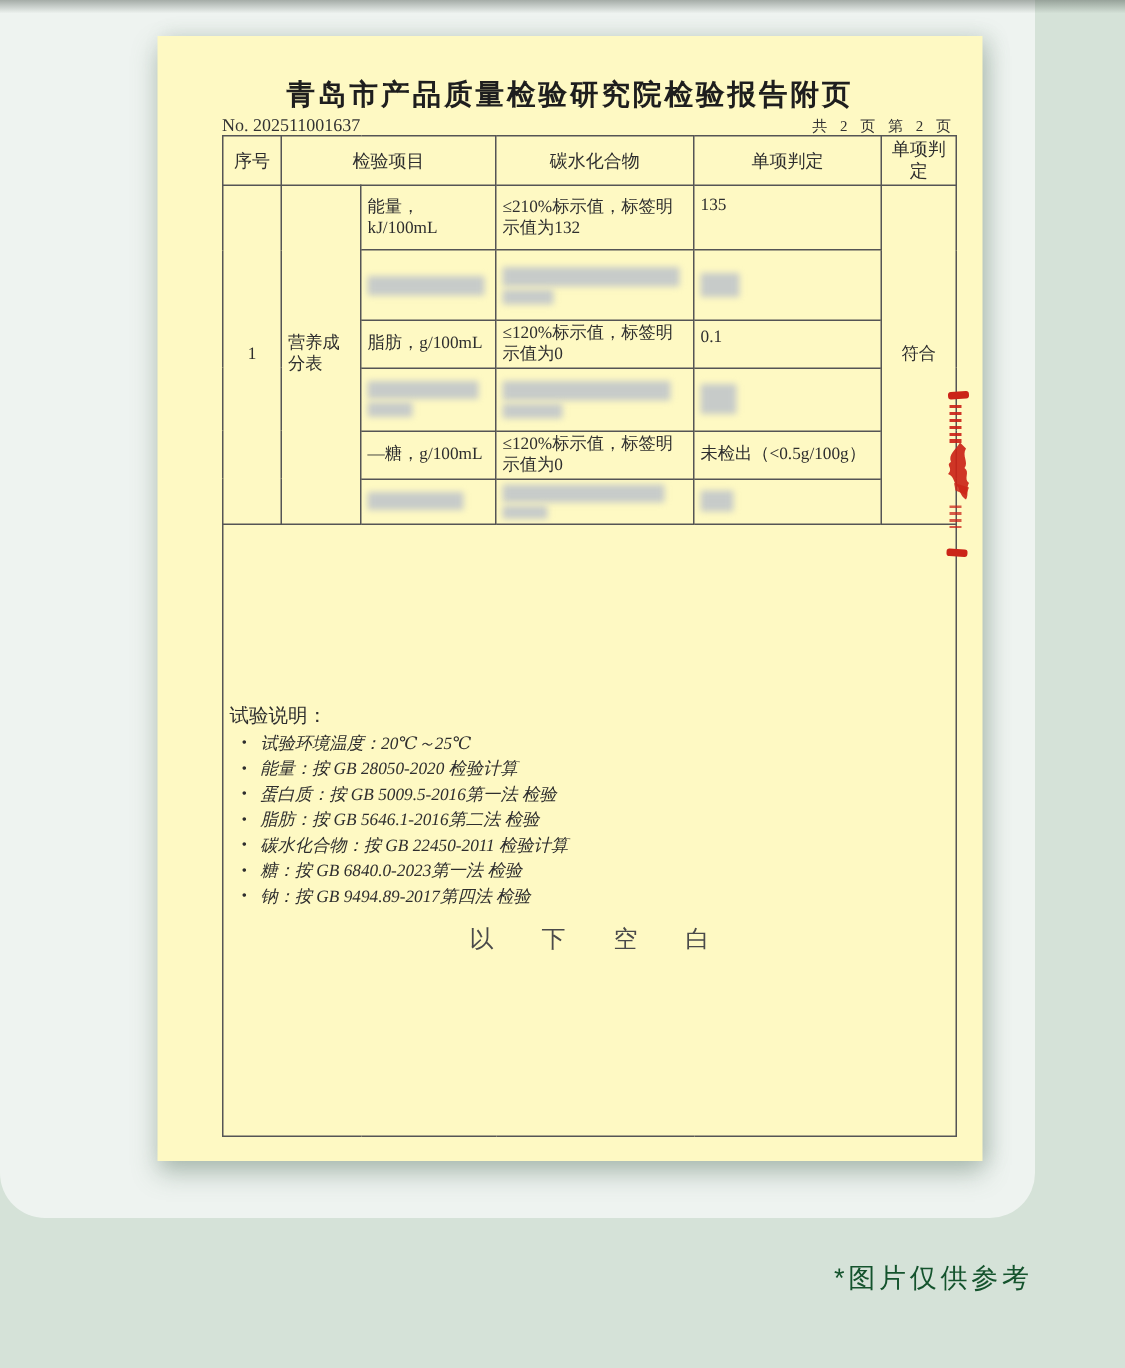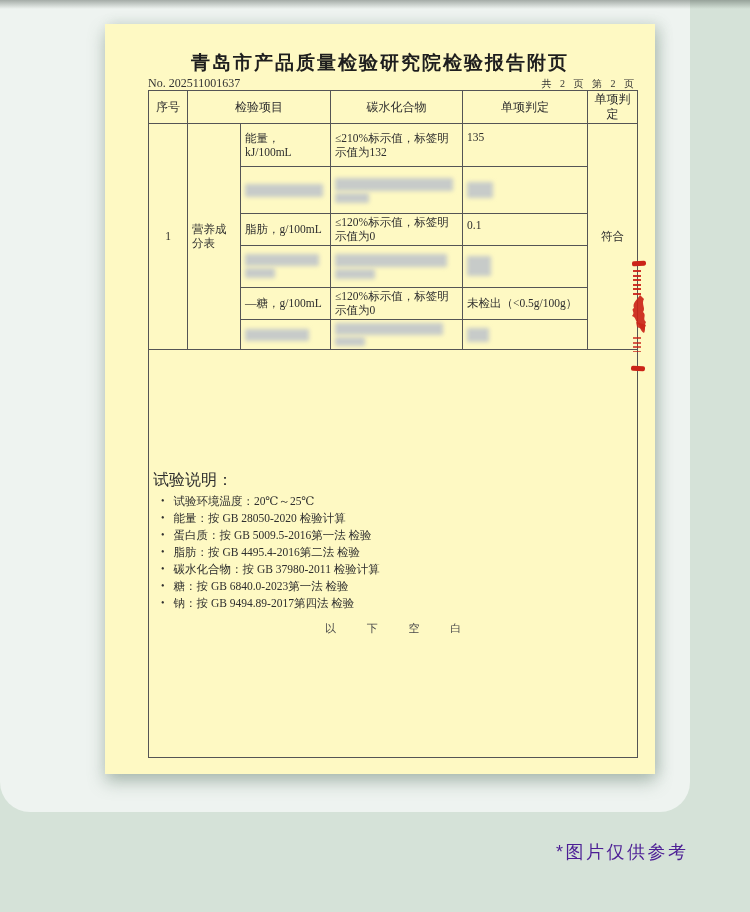--- a/index.html
+++ b/index.html
@@ -41,42 +41,42 @@
   table.report td{
     border:1px solid #555;
     font-size:11.5px;line-height:1.25;
     padding:1px 4px;vertical-align:middle;color:#2e2e2e;
     overflow:hidden;
   }
   tr.head td{text-align:center;font-size:12px;}
   td.center{text-align:center;}
   td.group-cell{vertical-align:middle;padding:2px 3px;}
   td.notes-cell{vertical-align:top;padding:5px 8px;}
-  .notes-title{font-size:16px;}
-  ul.notes{list-style:none;margin:4px 0 0 0;padding:0 0 0 8px;}
+  .notes-title{font-size:13px;}
+  ul.notes{list-style:none;margin:4px 0 0 0;padding:0 0 0 8px;font-style:italic;}
   ul.notes li{font-size:11.5px;line-height:14px;margin:0 0 2px 0;white-space:nowrap;}
   ul.notes li::before{content:"•";margin:0 9px 0 0;font-size:10px;position:relative;top:-1px;}
   .end-marker{
-    margin-top:11px;text-align:center;font-size:11px;
+    margin-top:11px;text-align:center;font-size:16px;
     letter-spacing:14px;padding-left:14px;color:#4a4a4a;
   }
   
   .rb{display:inline-block;background:#c7cbc9;border-radius:1px;filter:blur(2px);vertical-align:middle;}
   .rline{display:block;margin:2px 0;}
   
   .seal{position:absolute;z-index:7;pointer-events:none;}
   .seal-dash{width:14px;height:5px;background:#cb2418;border-radius:2px;}
   .seal-marks{
     width:8px;background:repeating-linear-gradient(180deg,
       rgba(202,32,22,.9) 0 2px, rgba(202,32,22,0) 2px 4.6px);
   }
   .caption{
     position:absolute;left:556px;top:840px;z-index:2;
     font-family:"Liberation Sans","DejaVu Sans",sans-serif;
-    font-size:18px;letter-spacing:2.5px;color:#4c1d95;
+    font-size:18px;letter-spacing:2.5px;color:#14532d;
   }
 </style>
 </head>
 <body>
 
 <div class="card"></div>
 
 <div class="paper">
 
   <div class="doc-title">青岛市产品质量检验研究院检验报告附页</div>
@@ -165,22 +165,22 @@
       </td>
     </tr>
 
     <tr style="height:408px">
       <td colspan="6" class="notes-cell">
         <div class="notes-title">试验说明：</div>
         <ul class="notes">
           <li>试验环境温度：20℃～25℃</li>
           <li>能量：按 GB 28050-2020 检验计算</li>
           <li>蛋白质：按 GB 5009.5-2016第一法 检验</li>
-          <li>脂肪：按 GB 4495.4-2016第二法 检验</li>
-          <li>碳水化合物：按 GB 37980-2011 检验计算</li>
+          <li>脂肪：按 GB 5646.1-2016第二法 检验</li>
+          <li>碳水化合物：按 GB 22450-2011 检验计算</li>
           <li>糖：按 GB 6840.0-2023第一法 检验</li>
           <li>钠：按 GB 9494.89-2017第四法 检验</li>
         </ul>
         <div class="end-marker">以 下 空 白</div>
       </td>
     </tr>
   </tbody>
     </table>
 </div>
 

